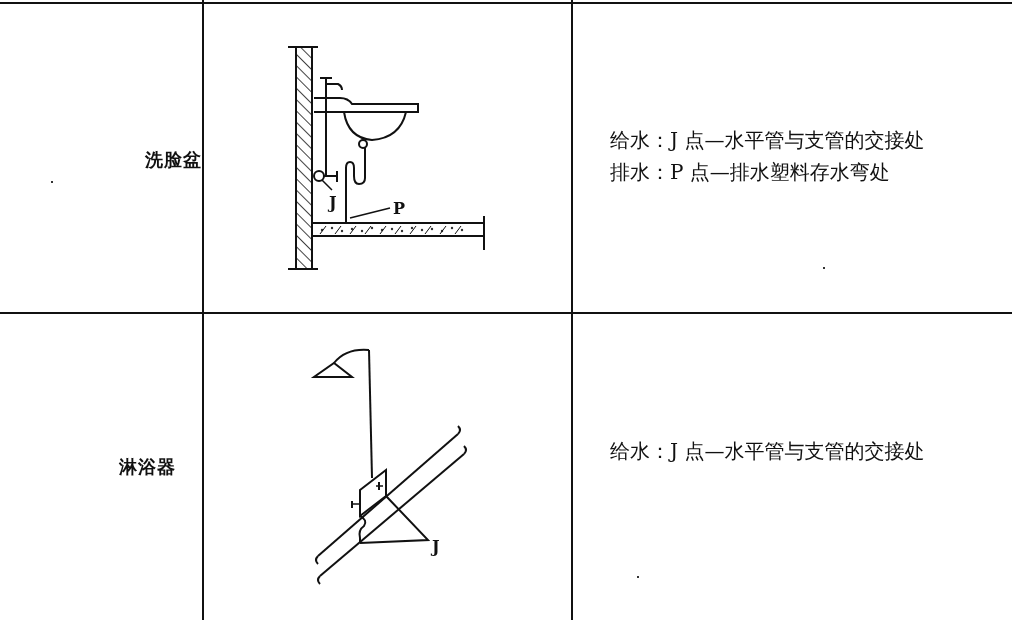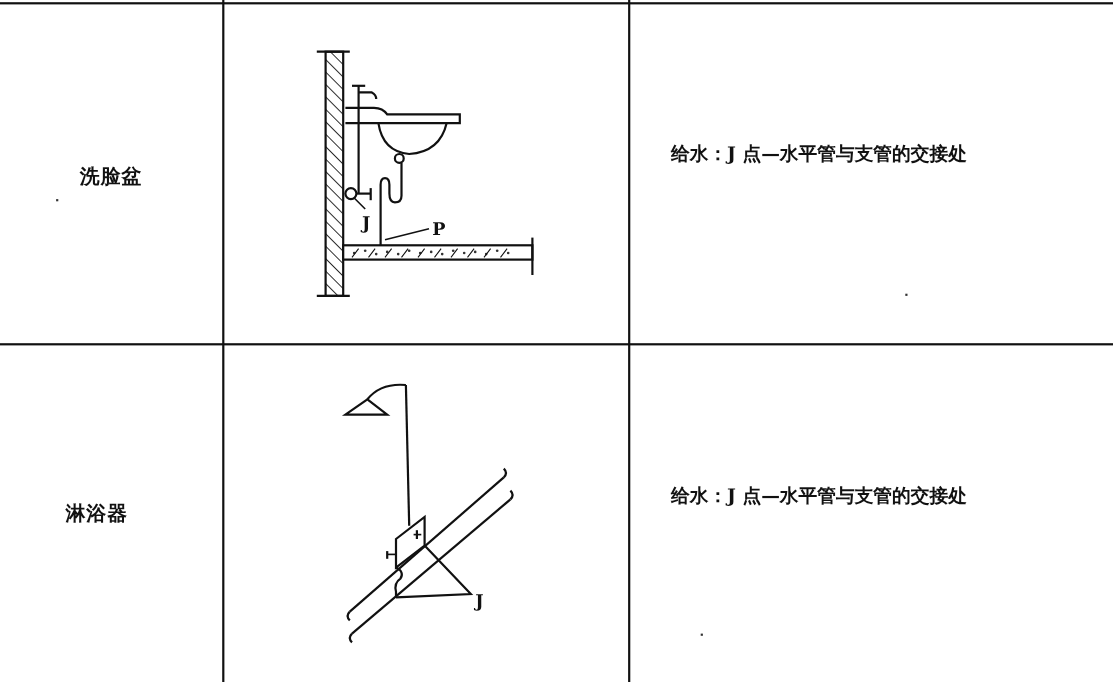--- a/index.html
+++ b/index.html
@@ -1,22 +1,22 @@
 <!DOCTYPE html>
 <html><head>
   <meta charset="utf-8">
   <style>
     html, body { margin: 0; padding: 0; background: #ffffff; }
     body { width: 1012px; height: 620px; position: relative; overflow: hidden;
            font-family: "DejaVu Serif", "Liberation Serif", serif; color: #111; }
     .hline { position: absolute; left: 0; width: 1012px; height: 2px; background: #111; }
     .vline { position: absolute; top: 0; width: 2px; height: 620px; background: #111; }
-    .cell { position: absolute; display: flex; align-items: center; justify-content: center; }
+    .cell { position: absolute; display: flex; align-items: center; justify-content: flex-end; }
     .name-label { font-size: 18px; font-weight: bold; letter-spacing: 1px; }
-    .desc { position: absolute; font-size: 17px; font-weight: bold; line-height: 32px; white-space: nowrap; }
+    .desc { position: absolute; font-size: 20px; font-weight: normal; line-height: 32px; white-space: nowrap; }
     .desc div { height: 32px; }
     svg.fig { position: absolute; }
     .dot { position: absolute; width: 2px; height: 2px; background: #333; }
   </style>
 </head>
 <body>
 
 <div class="hline" style="top:2px;"></div>
 <div class="hline" style="top:312px;"></div>
 <div class="vline" style="left:202px;"></div>
@@ -77,20 +77,21 @@
 
   <circle cx="103" cy="114" r="4" fill="#fff" stroke="#111" stroke-width="2"></circle>
   <path d="M105 118 L105 148 Q105 154 99 154 Q94 154 94 146 L94 138 Q94 132 90 132 Q86 132 86 138 L86 193" fill="none" stroke="#111" stroke-width="2"></path>
 
   <line x1="90" y1="188" x2="130" y2="178" stroke="#111" stroke-width="1.5"></line>
   <text x="133" y="184" font-family="DejaVu Serif, serif" font-size="16" font-weight="bold" fill="#111">P</text>
 </svg>
 
 <div class="desc" style="left:610px; top:124px;">
   <div>给水：J 点—水平管与支管的交接处</div>
+  <div>排水：P 点—排水塑料存水弯处</div>
 </div>
 <div class="dot" style="left:823px; top:267px;"></div>
 
 <div class="cell" style="left:0; top:314px; width:176px; height:306px;">
   <span class="name-label" style="margin-top:0px;">淋浴器</span>
 </div>
 
 <svg class="fig" width="190" height="280" viewBox="0 0 190 280" style="left:290px; top:330px;">
 
   <path d="M24 47 L62 47 L44 33 Z" fill="#fff" stroke="#111" stroke-width="2"></path>

